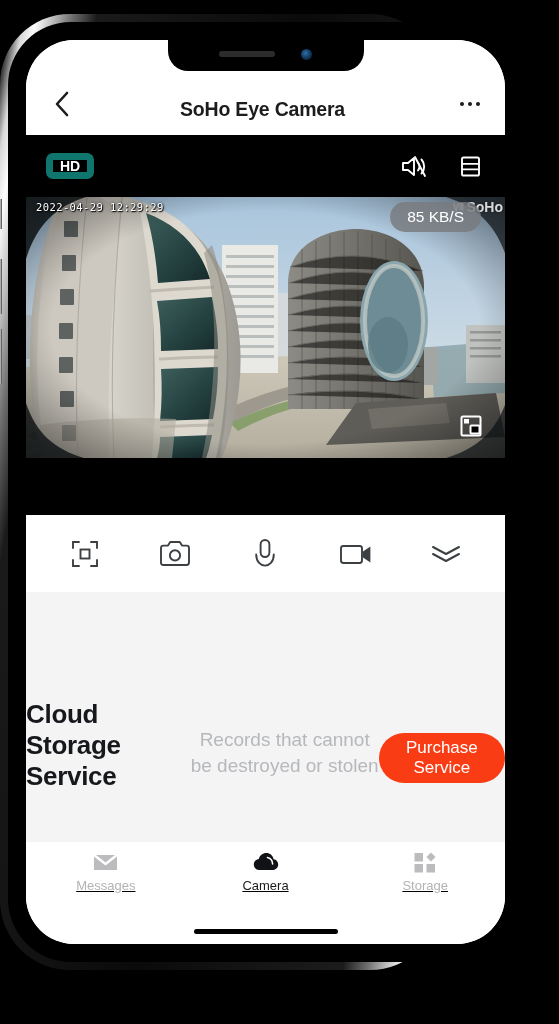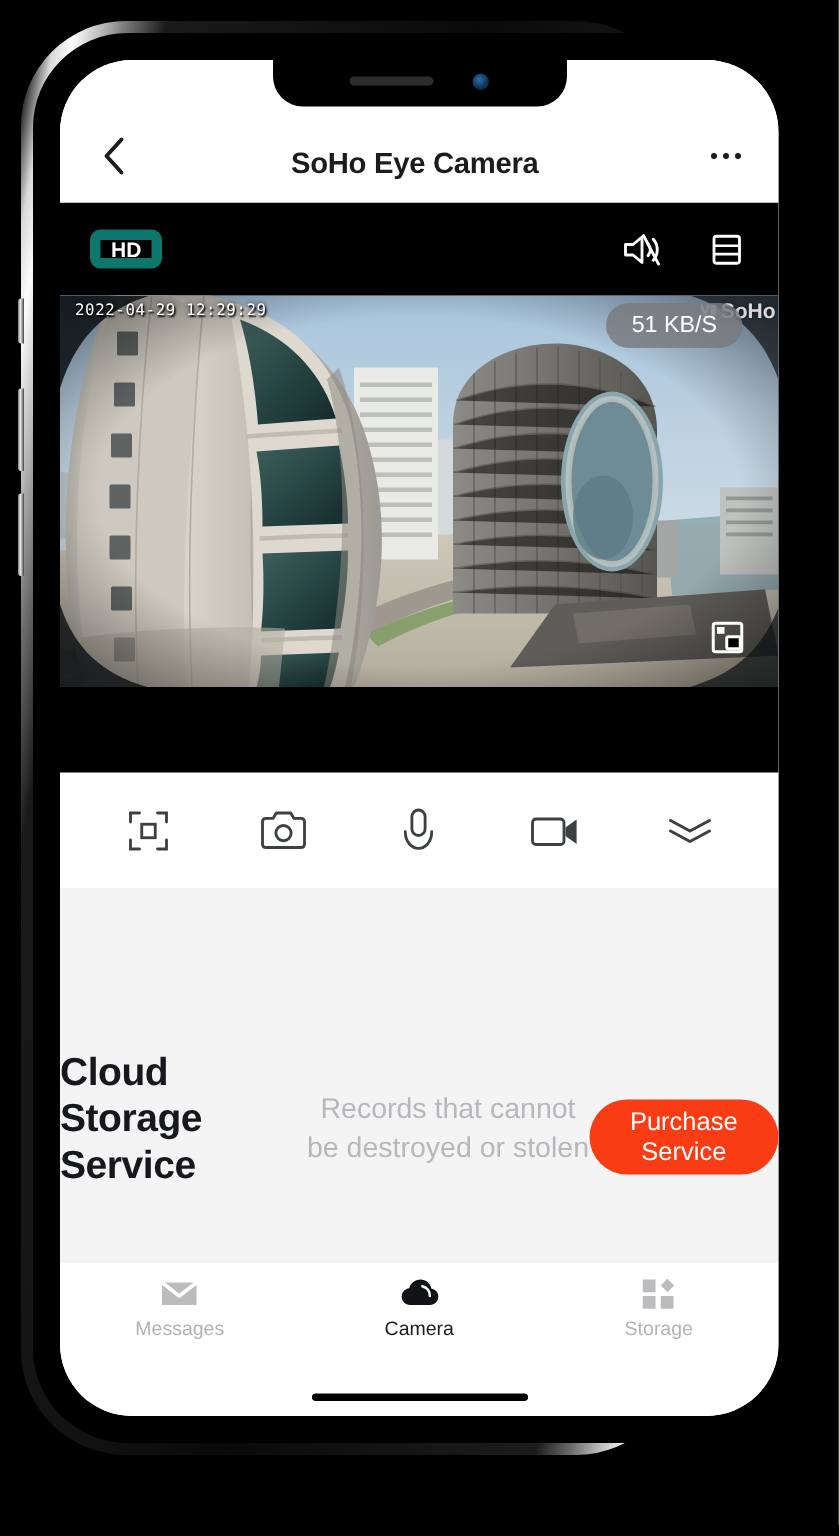--- a/index.html
+++ b/index.html
@@ -7,21 +7,21 @@
   html, body {
     width: 559px; height: 1024px;
     background: #000;
     font-family: "Liberation Sans", sans-serif;
     overflow: hidden;
   }
 
   
   #phone-frame {
     position: absolute;
-    left: 14px; top: 14px;
+    left: 0; top: 14px;
     width: 440px; height: 956px;
     border-radius: 70px;
     background: linear-gradient(100deg,
        #050505 0%, #3a3a3a 2%, #d8d8d8 4%, #fdfdfd 6%,
        #b9b9b9 9%, #6d6d6d 12%, #1a1a1a 16%,
        #0a0a0a 50%,
        #1c1c1c 84%, #6f6f6f 88%, #bdbdbd 91%,
        #fcfcfc 94%, #cfcfcf 96%, #353535 98%, #050505 100%);
     box-shadow: 0 0 2px 1px #000;
   }
@@ -235,20 +235,21 @@
     height: 76px;
     background: #fff;
     display: flex; align-items: flex-start;
     padding-top: 9px;
   }
   .tab-item {
     flex: 1;
     display: flex; flex-direction: column;
     align-items: center; gap: 5px;
     cursor: pointer;
+    text-decoration: underline;
   }
   .tab-icon { height: 22px; display: flex; align-items: center; }
   .tab-label { font-size: 13px; color: #b3b3b5; }
   .tab-item.active .tab-label { color: #1c1c1e; }
 
   #home-indicator {
     height: 26px;
     background: #fff;
     display: flex; align-items: center; justify-content: center;
   }
@@ -495,21 +496,21 @@
 
               <rect x="0" y="0" width="479" height="261" fill="url(#vig)"></rect>
               <path d="M0 0 L60 0 C28 10, 10 30, 0 62 Z" fill="#0b0f12" opacity=".85"></path>
               <path d="M479 0 L479 56 C468 26, 450 10, 420 0 Z" fill="#0b0f12" opacity=".7"></path>
               <path d="M0 261 L0 206 C10 236, 28 252, 58 261 Z" fill="#0b0f12" opacity=".8"></path>
               <path d="M479 261 L420 261 C450 252, 468 236, 479 208 Z" fill="#0b0f12" opacity=".7"></path>
             </g>
           </svg>
 
           <div id="video-timestamp">2022-04-29 12:29:29</div>
-          <div id="bitrate-badge">51 KB/S</div>
+          <div id="bitrate-badge">85 KB/S</div>
           <div id="video-watermark">
             <svg width="11" height="10" viewBox="0 0 11 10">
               <path d="M0.5 1 L3 8.5 L5.5 1" stroke="#dfe4ea" stroke-width="1.8" fill="none"></path>
               <rect x="6.5" y="1" width="4" height="7" fill="#dfe4ea" opacity=".85"></rect>
             </svg>
             <span>SoHo</span>
           </div>
 
           <div id="pip-button">
             <svg width="24" height="24" viewBox="0 0 24 24">

